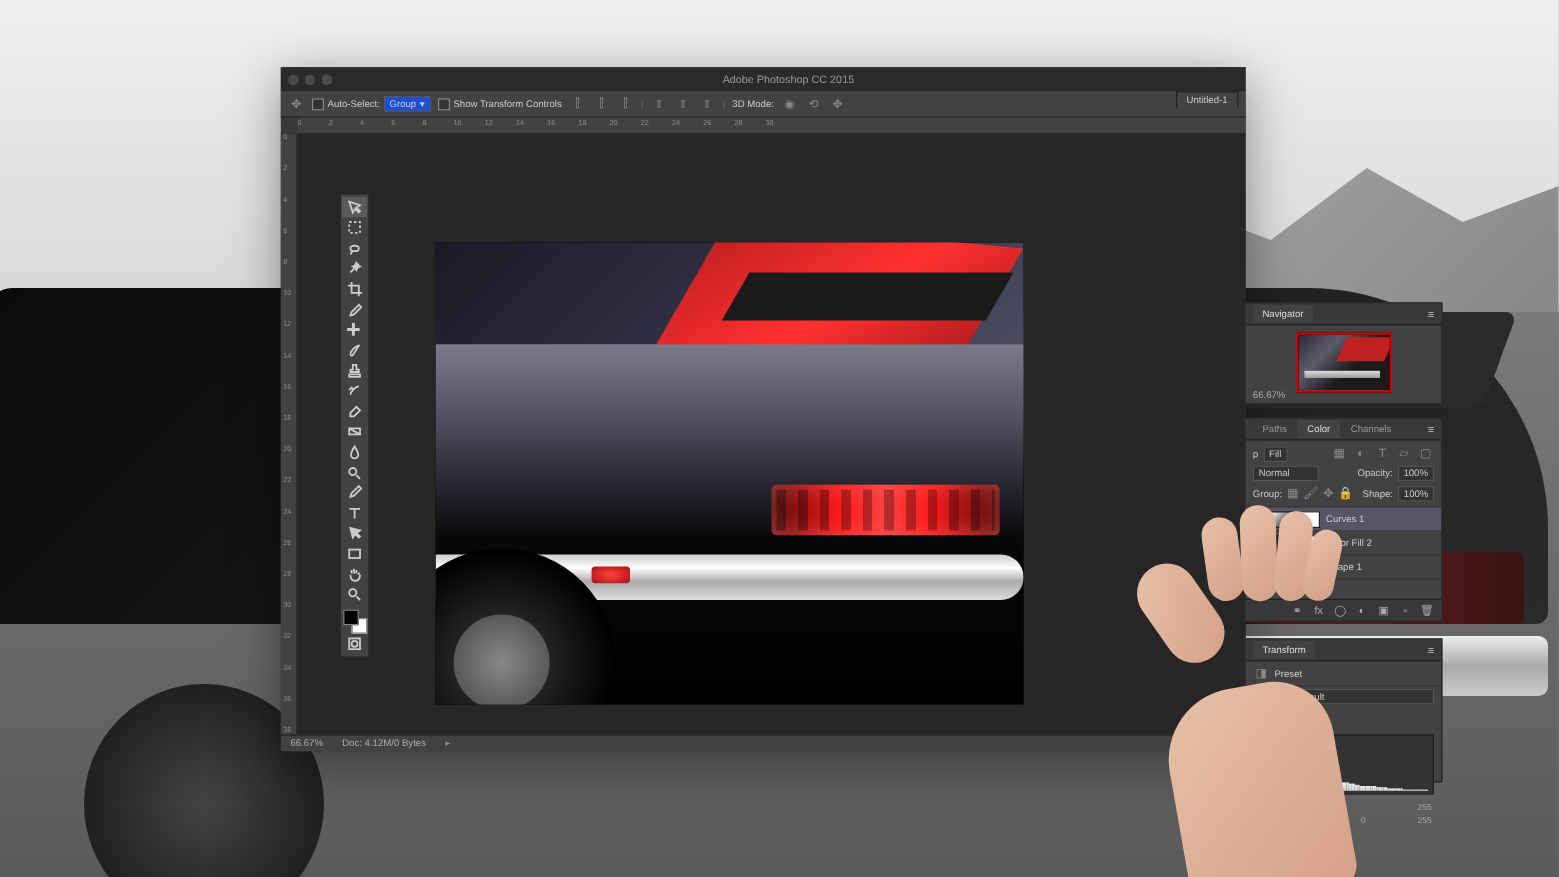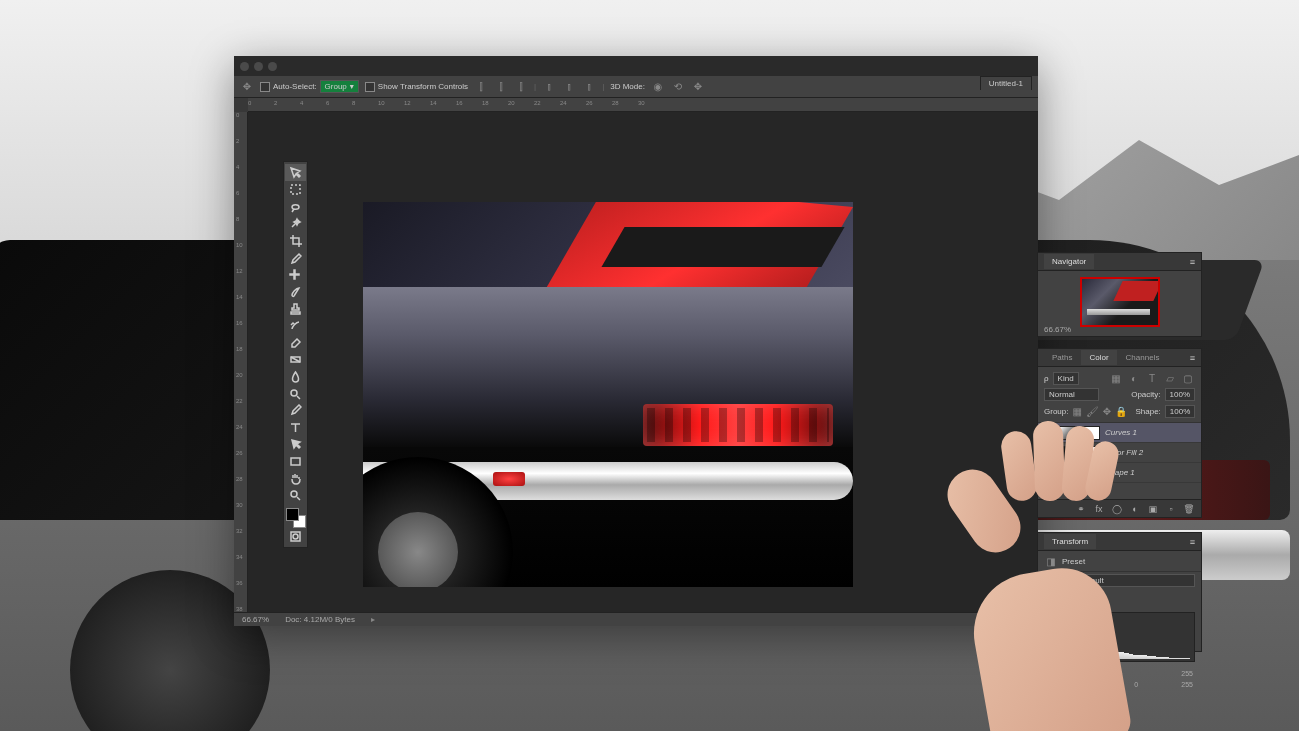--- a/index.html
+++ b/index.html
@@ -19,21 +19,21 @@
 .thumb{position:absolute;top:-5px;left:10px;width:50px;height:90px;background:linear-gradient(135deg,#e8c0a8,#d4a088);border-radius:25px;transform:rotate(-35deg);}
 .finger{position:absolute;background:linear-gradient(135deg,#e8c0a8,#d4a088);border-radius:20px;}
 
 .ps-window{position:absolute;top:56px;left:234px;width:804px;height:570px;background:#383838;box-shadow:0 10px 40px rgba(0,0,0,0.4);}
 .ps-titlebar{height:20px;background:#2a2a2a;display:flex;align-items:center;padding:0 6px;gap:5px;}
 .traffic-btn{width:9px;height:9px;border-radius:50%;background:#4a4a4a;}
 .ps-title{flex:1;text-align:center;color:#999;font-size:9px;}
 .ps-options{height:22px;background:#424242;border-bottom:1px solid #222;display:flex;align-items:center;padding:0 6px;gap:6px;font-size:8px;color:#ccc;}
 .opt-ctrl{display:flex;align-items:center;gap:3px;}
 .checkbox{width:10px;height:10px;border:1px solid #888;background:#333;display:inline-block;}
-.dropdown{background:#15803d;border:1px solid #555;padding:1px 4px;font-size:8px;color:#ccc;display:flex;align-items:center;gap:3px;}
+.dropdown{background:#1d4ed8;border:1px solid #555;padding:1px 4px;font-size:8px;color:#ccc;display:flex;align-items:center;gap:3px;}
 .ico{width:14px;height:14px;display:inline-flex;align-items:center;justify-content:center;color:#888;font-size:10px;}
 .ruler-h{height:14px;background:#424242;border-bottom:1px solid #222;position:relative;margin-left:14px;}
 .ruler-v{width:14px;background:#424242;border-right:1px solid #222;position:absolute;top:56px;left:0;bottom:14px;}
 .ruler-tick{position:absolute;font-size:6px;color:#888;}
 .ruler-h .ruler-tick{top:2px;}
 .ruler-v .ruler-tick{left:2px;}
 .ps-workspace{position:absolute;top:56px;left:14px;right:0;bottom:14px;background:#262626;}
 .ps-canvas{position:absolute;top:90px;left:115px;width:490px;height:385px;background:#000;overflow:hidden;}
 .canvas-car{position:absolute;inset:0;background:linear-gradient(180deg,#1a1a2a 0%,#6a6a7a 25%,#4a4a5a 40%,#0a0a0a 55%,#000 100%);}
 .canvas-roof{position:absolute;top:0;left:0;right:0;height:85px;background:linear-gradient(135deg,#1a1a25,#35354a 60%,#4a4a60);}
@@ -68,21 +68,21 @@
 .nav-thumb-img{position:absolute;inset:0;background:linear-gradient(135deg,#2a2a3a 0%,#5a5a6a 30%,#1a1a1a 60%);}
 .nav-thumb-stripe{position:absolute;top:2px;right:0;width:40px;height:20px;background:#c02020;transform:skewX(-25deg);}
 .nav-thumb-bumper{position:absolute;bottom:10px;left:5px;right:8px;height:6px;background:linear-gradient(#ddd,#999);}
 .nav-zoom{position:absolute;bottom:2px;left:6px;font-size:8px;color:#aaa;}
 
 .layers-panel{top:292px;right:-164px;width:165px;height:170px;}
 .layers-controls{padding:4px 6px;display:flex;flex-direction:column;gap:3px;border-bottom:1px solid #333;}
 .lc-row{display:flex;align-items:center;gap:4px;font-size:8px;}
 .lc-select{background:#333;border:1px solid #555;padding:1px 4px;flex:0 0 auto;}
 .layer-list{}
-.layer-row{display:flex;align-items:center;height:20px;border-bottom:1px solid #383838;padding:0 4px;gap:5px;font-style:italic;}
+.layer-row{display:flex;align-items:center;height:20px;border-bottom:1px solid #383838;padding:0 4px;gap:5px;}
 .layer-row.selected{background:#556;}
 .eye{width:12px;height:12px;display:flex;align-items:center;justify-content:center;}
 .eye svg{width:11px;height:11px;stroke:#ccc;fill:none;}
 .layer-thumb{width:18px;height:14px;background:#888;border:1px solid #222;}
 .layer-thumb.curves{background:linear-gradient(135deg,#fff,#000);}
 .layer-thumb.fill{background:#1a1a1a;}
 .layer-thumb.shape{background:#555;}
 .layer-mask{width:18px;height:14px;background:#fff;border:1px solid #222;}
 .layer-name{font-size:8px;}
 .layers-footer{position:absolute;bottom:0;left:0;right:0;height:18px;background:#383838;border-top:1px solid #222;display:flex;align-items:center;justify-content:flex-end;gap:6px;padding:0 6px;}
@@ -109,20 +109,21 @@
     <div class="bumper-bg"></div>
     <div class="wheel-bg"></div>
   </div>
 </div>
 
 <div class="ps-window">
   <div class="ps-titlebar">
     <div class="traffic-btn"></div>
     <div class="traffic-btn"></div>
     <div class="traffic-btn"></div>
+    <div class="ps-title">Adobe Photoshop CC 2015</div>
   </div>
   <div class="doc-tab">Untitled-1</div>
 
   <div class="ps-options">
     <span class="ico">✥</span>
     <div class="opt-ctrl">
       <span class="checkbox"></span>
       <span>Auto-Select:</span>
       <span class="dropdown">
           <span>Group</span>
@@ -345,21 +346,21 @@
       <div class="panel-tabs" id="layer-tabs">
           <div class="panel-tab">Paths</div>
           <div class="panel-tab active">Color</div>
           <div class="panel-tab">Channels</div>
         </div>
       <span style="font-size:9px">≡</span>
     </div>
     <div class="layers-controls">
       <div class="lc-row">
         <span>ρ</span>
-          <span class="lc-select">Kind</span>
+          <span class="lc-select">Fill</span>
         <span style="flex:1"></span>
         <span class="ico">▦</span>
         <span class="ico">◐</span>
         <span class="ico">T</span>
         <span class="ico">▱</span>
         <span class="ico">▢</span>
       </div>
       <div class="lc-row">
         <span class="lc-select" style="width:55px">Normal</span>
         <span style="flex:1"></span>

